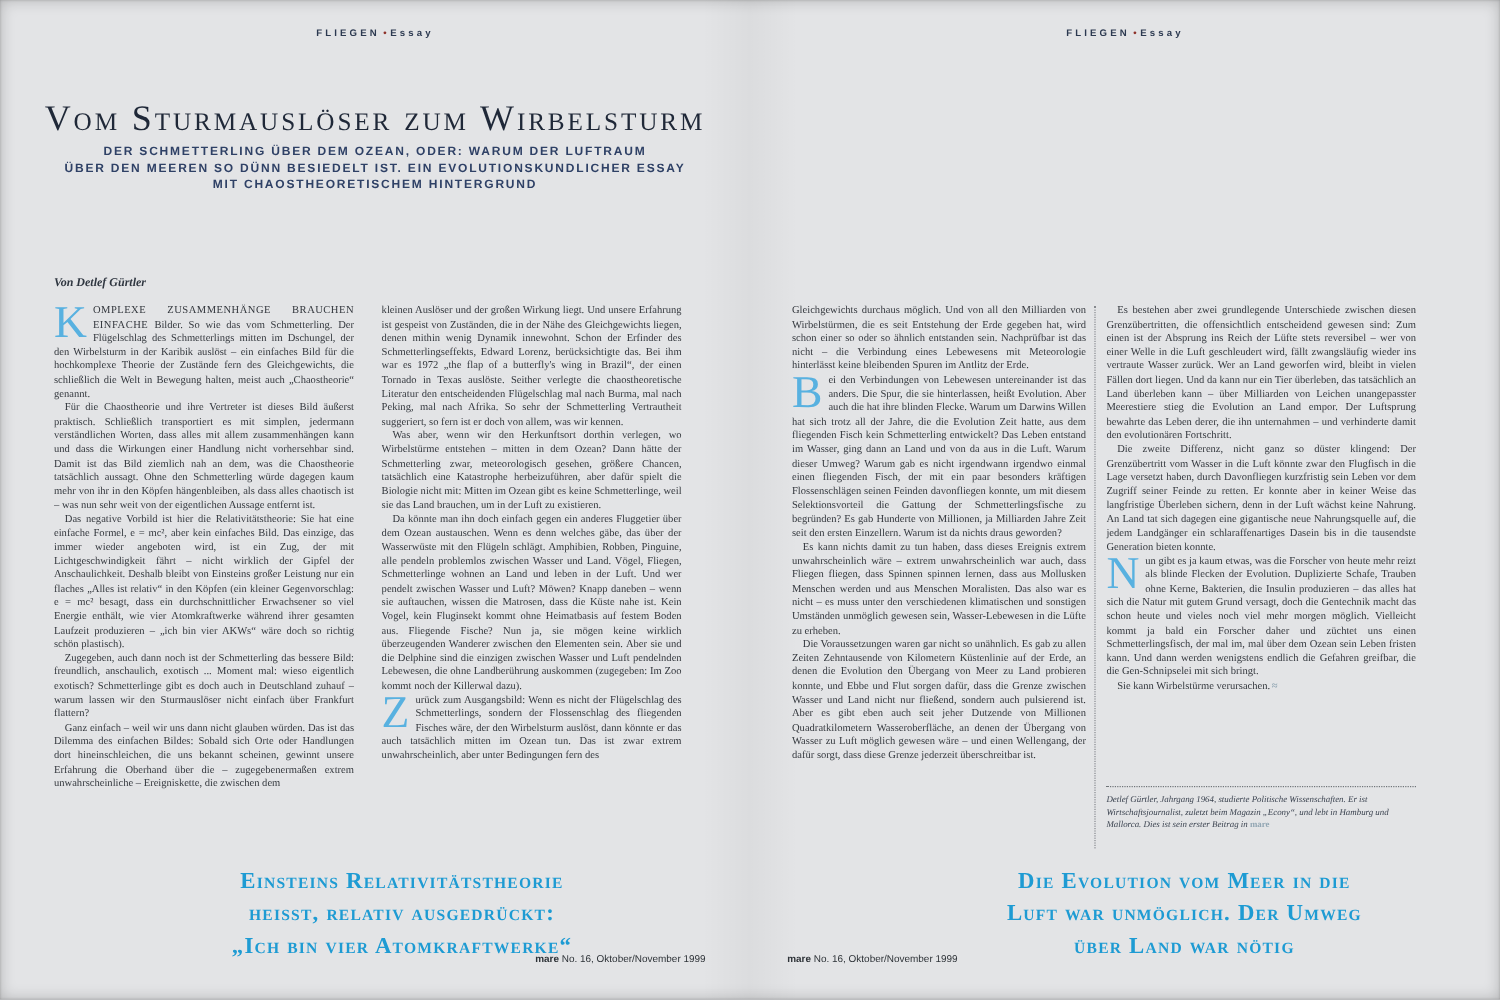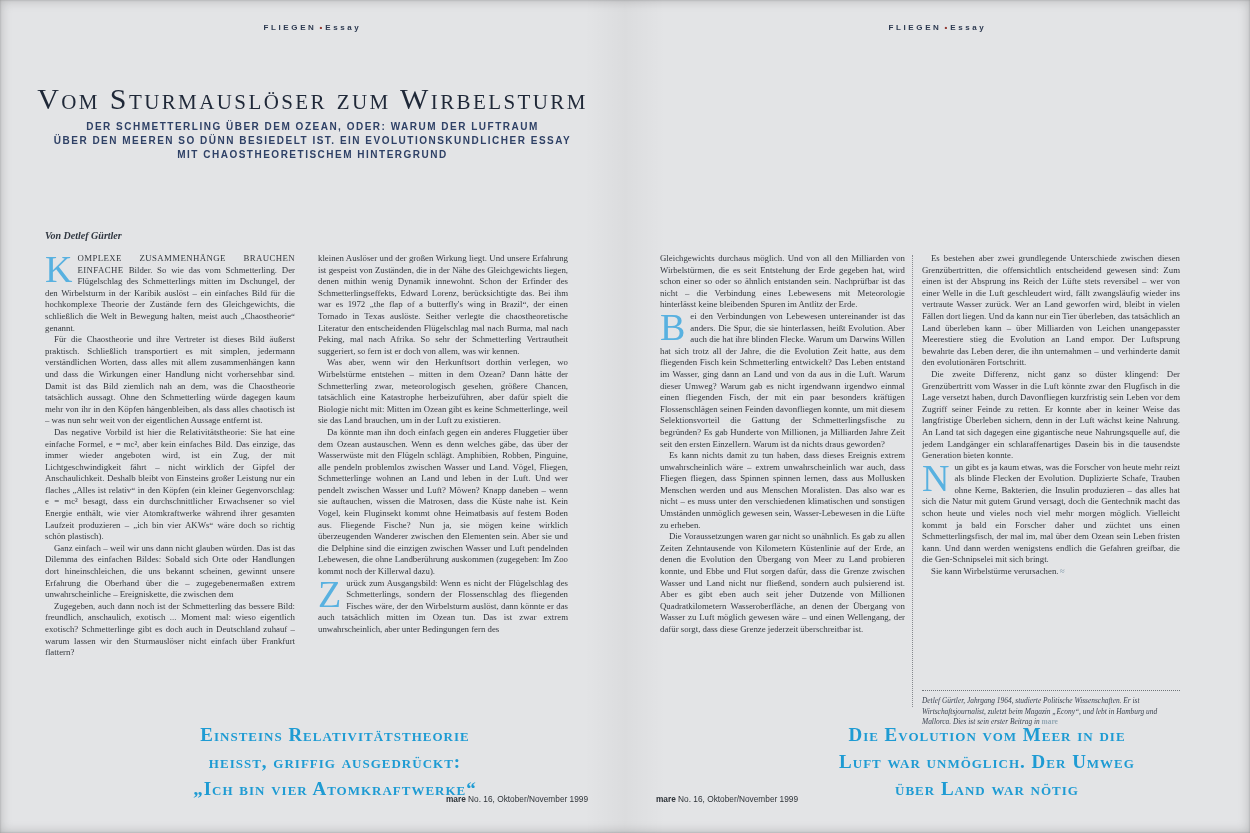--- a/index.html
+++ b/index.html
@@ -28,21 +28,21 @@
   .para{margin:0;text-align:justify;font-size:8.8px;line-height:11.6px;color:#34383e;
         hyphens:auto;-webkit-hyphens:auto;}
   .para.indent{text-indent:9px;}
   .dropcap{float:left;font-size:38px;line-height:31px;height:32px;padding:1px 5px 0 0;
         color:#58b1e0;}
   .leadin{letter-spacing:.4px;}
   .endmark{color:#7f98a8;font-size:9px;letter-spacing:-1px;}
   .colrule{position:absolute;left:912px;top:255px;height:452px;width:0;
         border-left:1px dotted #85888d;}
   .bio{position:absolute;left:922px;top:655px;width:258px;border-top:1px dotted #6f7478;
-        padding-top:5px;font-style:italic;font-size:7.4px;line-height:10.6px;color:#3b4350;margin-top:35px;}
+        padding-top:5px;font-style:italic;font-size:7.4px;line-height:10.6px;color:#3b4350;}
   .bio .brand{font-style:normal;font-weight:bold;color:#93a7b4;}
   .pullquote{position:absolute;top:721px;text-align:center;font-variant:small-caps;
         font-weight:bold;font-size:19px;line-height:27px;letter-spacing:1px;color:#1e9bd3;}
   .pq-left{left:20px;width:630px;}
   .pq-right{left:692px;width:590px;}
   .footer{position:absolute;top:794px;width:234px;text-align:center;
         font-family:"Liberation Sans",sans-serif;font-size:8.3px;color:#2e3338;}
   .footer .brand{font-weight:bold;}
   .footer-left{left:400px;} .footer-right{left:610px;}
   .pagenum{position:absolute;top:794px;font-family:"Liberation Sans",sans-serif;
@@ -67,22 +67,22 @@
     <div>DER SCHMETTERLING ÜBER DEM OZEAN, ODER: WARUM DER LUFTRAUM</div>
     <div>ÜBER DEN MEEREN SO DÜNN BESIEDELT IST. EIN EVOLUTIONSKUNDLICHER ESSAY</div>
     <div>MIT CHAOSTHEORETISCHEM HINTERGRUND</div>
   </div>
   <div class="byline">Von Detlef Gürtler</div>
 
   <div class="col col-1">
       <p class="para"><span class="dropcap">K</span><span class="leadin">OMPLEXE ZUSAMMENHÄNGE BRAUCHEN EINFACHE </span>Bilder. So wie das vom Schmetterling. Der Flügelschlag des Schmetterlings mitten im Dschungel, der den Wirbelsturm in der Karibik auslöst – ein einfaches Bild für die hochkomplexe Theorie der Zustände fern des Gleichgewichts, die schließlich die Welt in Bewegung halten, meist auch „Chaostheorie“ genannt.</p>
       <p class="para indent">Für die Chaostheorie und ihre Vertreter ist dieses Bild äußerst praktisch. Schließlich transportiert es mit simplen, jedermann verständlichen Worten, dass alles mit allem zusammenhängen kann und dass die Wirkungen einer Handlung nicht vorhersehbar sind. Damit ist das Bild ziemlich nah an dem, was die Chaostheorie tatsächlich aussagt. Ohne den Schmetterling würde dagegen kaum mehr von ihr in den Köpfen hängenbleiben, als dass alles chaotisch ist – was nun sehr weit von der eigentlichen Aussage entfernt ist.</p>
       <p class="para indent">Das negative Vorbild ist hier die Relativitätstheorie: Sie hat eine einfache Formel, e = mc², aber kein einfaches Bild. Das einzige, das immer wieder angeboten wird, ist ein Zug, der mit Lichtgeschwindigkeit fährt – nicht wirklich der Gipfel der Anschaulichkeit. Deshalb bleibt von Einsteins großer Leistung nur ein flaches „Alles ist relativ“ in den Köpfen (ein kleiner Gegenvorschlag: e = mc² besagt, dass ein durchschnittlicher Erwachsener so viel Energie enthält, wie vier Atomkraftwerke während ihrer gesamten Laufzeit produzieren – „ich bin vier AKWs“ wäre doch so richtig schön plastisch).</p>
+      <p class="para indent">Zugegeben, auch dann noch ist der Schmetterling das bessere Bild: freundlich, anschaulich, exotisch ... Moment mal: wieso eigentlich exotisch? Schmetterlinge gibt es doch auch in Deutschland zuhauf – warum lassen wir den Sturmauslöser nicht einfach über Frankfurt flattern?</p>
       <p class="para indent">Ganz einfach – weil wir uns dann nicht glauben würden. Das ist das Dilemma des einfachen Bildes: Sobald sich Orte oder Handlungen dort hineinschleichen, die uns bekannt scheinen, gewinnt unsere Erfahrung die Oberhand über die – zugegebenermaßen extrem unwahrscheinliche – Ereigniskette, die zwischen dem</p>
-      <p class="para indent">Zugegeben, auch dann noch ist der Schmetterling das bessere Bild: freundlich, anschaulich, exotisch ... Moment mal: wieso eigentlich exotisch? Schmetterlinge gibt es doch auch in Deutschland zuhauf – warum lassen wir den Sturmauslöser nicht einfach über Frankfurt flattern?</p>
     </div>
   <div class="col col-2">
       <p class="para">kleinen Auslöser und der großen Wirkung liegt. Und unsere Erfahrung ist gespeist von Zuständen, die in der Nähe des Gleichgewichts liegen, denen mithin wenig Dynamik innewohnt. Schon der Erfinder des Schmetterlingseffekts, Edward Lorenz, berücksichtigte das. Bei ihm war es 1972 „the flap of a butterfly's wing in Brazil“, der einen Tornado in Texas auslöste. Seither verlegte die chaostheoretische Literatur den entscheidenden Flügelschlag mal nach Burma, mal nach Peking, mal nach Afrika. So sehr der Schmetterling Vertrautheit suggeriert, so fern ist er doch von allem, was wir kennen.</p>
       <p class="para indent">Was aber, wenn wir den Herkunftsort dorthin verlegen, wo Wirbelstürme entstehen – mitten in dem Ozean? Dann hätte der Schmetterling zwar, meteorologisch gesehen, größere Chancen, tatsächlich eine Katastrophe herbeizuführen, aber dafür spielt die Biologie nicht mit: Mitten im Ozean gibt es keine Schmetterlinge, weil sie das Land brauchen, um in der Luft zu existieren.</p>
       <p class="para indent">Da könnte man ihn doch einfach gegen ein anderes Fluggetier über dem Ozean austauschen. Wenn es denn welches gäbe, das über der Wasserwüste mit den Flügeln schlägt. Amphibien, Robben, Pinguine, alle pendeln problemlos zwischen Wasser und Land. Vögel, Fliegen, Schmetterlinge wohnen an Land und leben in der Luft. Und wer pendelt zwischen Wasser und Luft? Möwen? Knapp daneben – wenn sie auftauchen, wissen die Matrosen, dass die Küste nahe ist. Kein Vogel, kein Fluginsekt kommt ohne Heimatbasis auf festem Boden aus. Fliegende Fische? Nun ja, sie mögen keine wirklich überzeugenden Wanderer zwischen den Elementen sein. Aber sie und die Delphine sind die einzigen zwischen Wasser und Luft pendelnden Lebewesen, die ohne Landberührung auskommen (zugegeben: Im Zoo kommt noch der Killerwal dazu).</p>
       <p class="para"><span class="dropcap">Z</span>urück zum Ausgangsbild: Wenn es nicht der Flügelschlag des Schmetterlings, sondern der Flossenschlag des fliegenden Fisches wäre, der den Wirbelsturm auslöst, dann könnte er das auch tatsächlich mitten im Ozean tun. Das ist zwar extrem unwahrscheinlich, aber unter Bedingungen fern des</p>
     </div>
   <div class="col col-3">
       <p class="para">Gleichgewichts durchaus möglich. Und von all den Milliarden von Wirbelstürmen, die es seit Entstehung der Erde gegeben hat, wird schon einer so oder so ähnlich entstanden sein. Nachprüfbar ist das nicht – die Verbindung eines Lebewesens mit Meteorologie hinterlässt keine bleibenden Spuren im Antlitz der Erde.</p>
       <p class="para"><span class="dropcap">B</span>ei den Verbindungen von Lebewesen untereinander ist das anders. Die Spur, die sie hinterlassen, heißt Evolution. Aber auch die hat ihre blinden Flecke. Warum um Darwins Willen hat sich trotz all der Jahre, die die Evolution Zeit hatte, aus dem fliegenden Fisch kein Schmetterling entwickelt? Das Leben entstand im Wasser, ging dann an Land und von da aus in die Luft. Warum dieser Umweg? Warum gab es nicht irgendwann irgendwo einmal einen fliegenden Fisch, der mit ein paar besonders kräftigen Flossenschlägen seinen Feinden davonfliegen konnte, um mit diesem Selektionsvorteil die Gattung der Schmetterlingsfische zu begründen? Es gab Hunderte von Millionen, ja Milliarden Jahre Zeit seit den ersten Einzellern. Warum ist da nichts draus geworden?</p>
@@ -96,21 +96,21 @@
       <p class="para indent">Sie kann Wirbelstürme verursachen.<span class="endmark"> ≈</span></p>
     </div>
   <div class="colrule"></div>
 
   <div class="bio">
     <span>Detlef Gürtler, Jahrgang 1964, studierte Politische Wissenschaften. Er ist Wirtschaftsjournalist, zuletzt beim Magazin „Econy“, und lebt in Hamburg und Mallorca. Dies ist sein erster Beitrag in </span><span class="brand">mare</span>
   </div>
 
   <div class="pullquote pq-left">
     <div>Einsteins Relativitätstheorie</div>
-    <div>heisst, griffig ausgedrückt:</div>
+    <div>heisst, relativ ausgedrückt:</div>
     <div>„Ich bin vier Atomkraftwerke“</div>
   </div>
   <div class="pullquote pq-right">
     <div>Die Evolution vom Meer in die</div>
     <div>Luft war unmöglich. Der Umweg</div>
     <div>über Land war nötig</div>
   </div>
 
   <div class="pagenum pn-left">80</div>
   <div class="footer footer-left">

